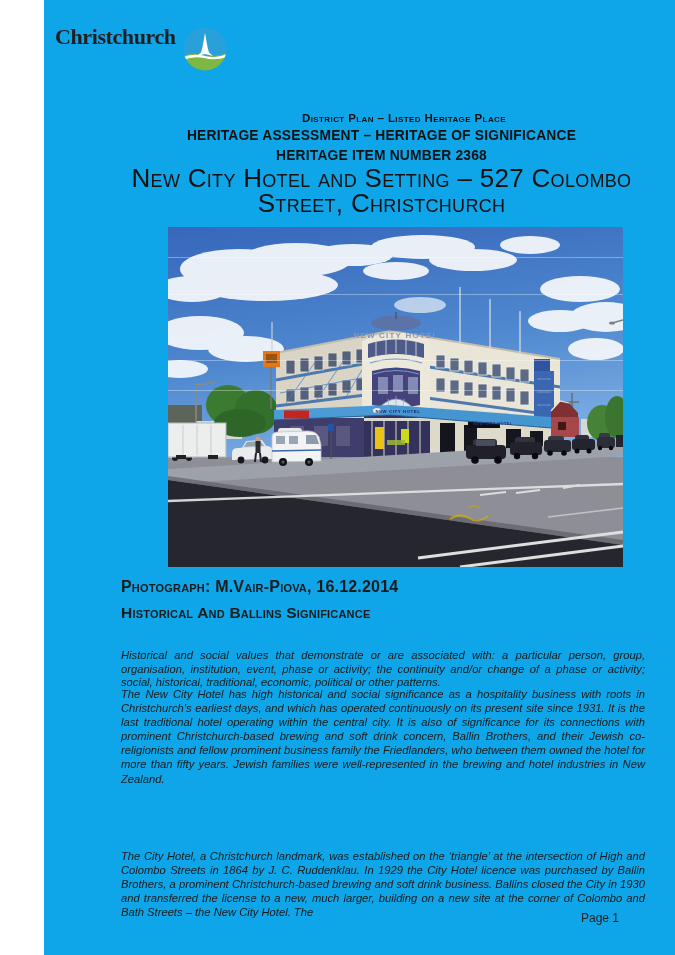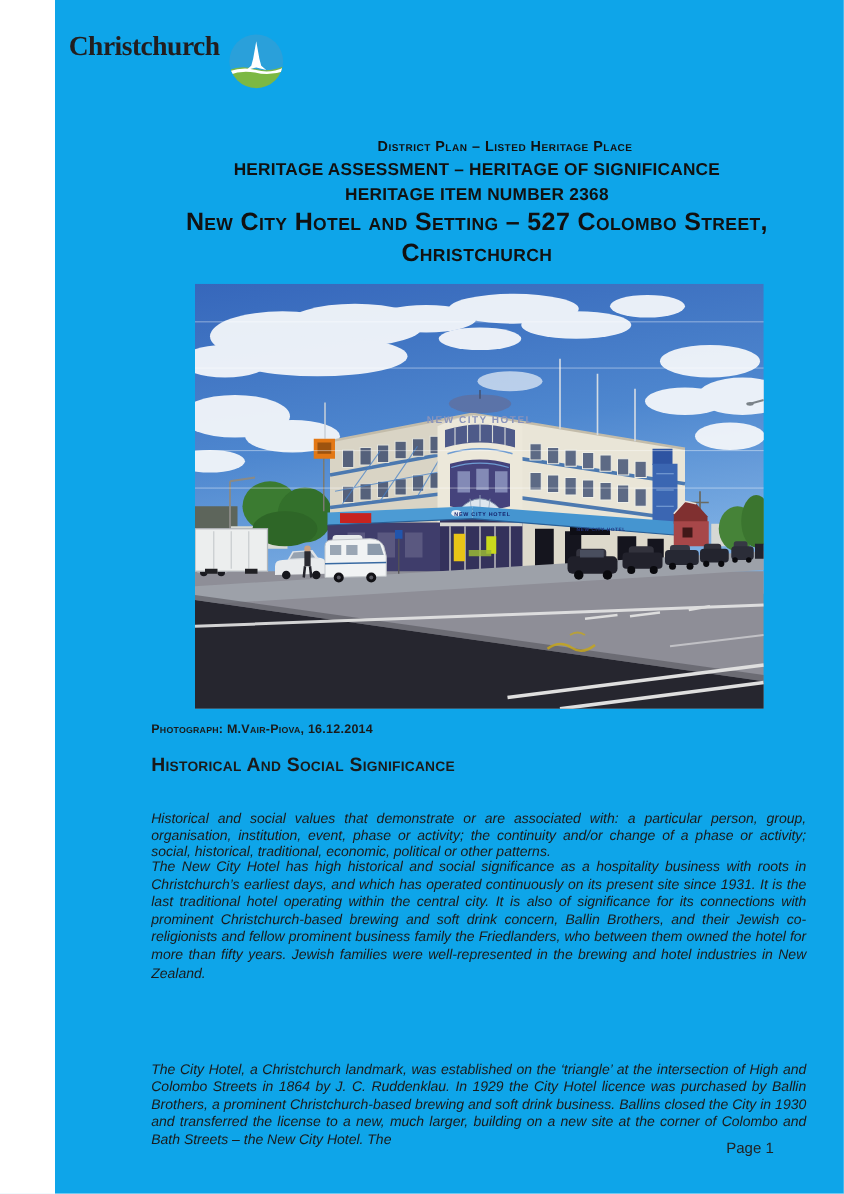--- a/index.html
+++ b/index.html
@@ -11,26 +11,26 @@
   .logo{position:absolute;left:11px;top:26px;display:flex;align-items:flex-start;}
   .logo-text{font-family:"Liberation Serif","DejaVu Serif",serif;font-weight:bold;color:#221e1f;line-height:21px;letter-spacing:-0.4px;}
   .logo-line1{display:block;font-size:22px;}
   .logo-line2{display:block;font-size:21px;padding-left:23px;}
   .logo-icon{margin-left:7px;margin-top:1px;}
   
   .title-block{position:absolute;left:0;right:0;top:112px;text-align:center;color:#111;}
   .t1{font-size:11.5px;font-weight:bold;font-variant:small-caps;letter-spacing:.4px;margin:0 0 4px 0;padding-left:45px;}
   .t2{font-size:13.8px;font-weight:bold;letter-spacing:.2px;margin:0 0 5px 0;}
   .t3{font-size:13.8px;font-weight:bold;letter-spacing:.2px;margin:0 0 3px 0;}
-  .t4{font-size:20px;font-weight:bold;font-variant:small-caps;letter-spacing:.3px;line-height:25px;width:570px;margin:0 auto;}
+  .t4{font-size:26px;font-weight:normal;font-variant:small-caps;letter-spacing:.3px;line-height:25px;width:570px;margin:0 auto;}
   
-  .photo-wrap{position:absolute;left:112px;top:227px;width:455px;height:340px;}
+  .photo-wrap{position:absolute;left:124px;top:227px;width:455px;height:340px;}
   .photo-wrap svg{display:block;filter:blur(.35px) saturate(1.03);}
   
-  .caption{position:absolute;left:77px;top:578px;font-size:10px;font-weight:bold;font-variant:small-caps;letter-spacing:.2px;}
+  .caption{position:absolute;left:77px;top:578px;font-size:16px;font-weight:bold;font-variant:small-caps;letter-spacing:.2px;}
   .sec-heading{position:absolute;left:77px;top:604px;font-size:15.5px;font-weight:bold;font-variant:small-caps;letter-spacing:.2px;}
   .intro{position:absolute;left:77px;top:649px;width:524px;font-size:11.2px;line-height:13.6px;font-style:italic;text-align:justify;}
   .para{position:absolute;left:77px;width:524px;font-size:11.2px;line-height:14.1px;text-align:justify;font-style:italic;}
   .para1{top:687px;}
   .para2{top:849px;}
   .footer{position:absolute;top:911px;right:100px;font-size:12px;color:#222;}
 </style>
 </head>
 <body>
 
@@ -336,19 +336,19 @@
       <g fill="#ffffff" opacity="0.38">
         <rect x="0" y="30" width="455" height="0.9"></rect>
           <rect x="0" y="67" width="455" height="0.9"></rect>
         <rect x="0" y="133" width="455" height="0.9"></rect>
           <rect x="0" y="163" width="455" height="0.9"></rect>
       </g>
     </svg>
   </div>
 
   <div class="caption">Photograph: M.Vair-Piova, 16.12.2014</div>
-  <div class="sec-heading">Historical And Social Significance</div>
+  <div class="sec-heading">Historical And Ballins Significance</div>
   <div class="intro">Historical and social values that demonstrate or are associated with: a particular person, group, organisation, institution, event, phase or activity; the continuity and/or change of a phase or activity; social, historical, traditional, economic, political or other patterns.</div>
   <div class="para para1">The New City Hotel has high historical and social significance as a hospitality business with roots in Christchurch’s earliest days, and which has operated continuously on its present site since 1931.  It is the last traditional hotel operating within the central city.  It is also of significance for its connections with prominent Christchurch-based brewing and soft drink concern, Ballin Brothers, and their Jewish co-religionists and fellow prominent business family the Friedlanders, who between them owned the hotel for more than fifty years.  Jewish families were well-represented in the brewing and hotel industries in New Zealand.</div>
   <div class="para para2">The City Hotel, a Christchurch landmark, was established on the ‘triangle’ at the intersection of High and Colombo Streets in 1864 by J. C. Ruddenklau.  In 1929 the City Hotel licence was purchased by Ballin Brothers, a prominent Christchurch-based brewing and soft drink business.  Ballins closed the City in 1930 and transferred the license to a new, much larger, building on a new site at the corner of Colombo and Bath Streets – the New City Hotel.  The</div>
 
   <div class="footer">Page 1</div>
 </div>
 
 </body></html>

